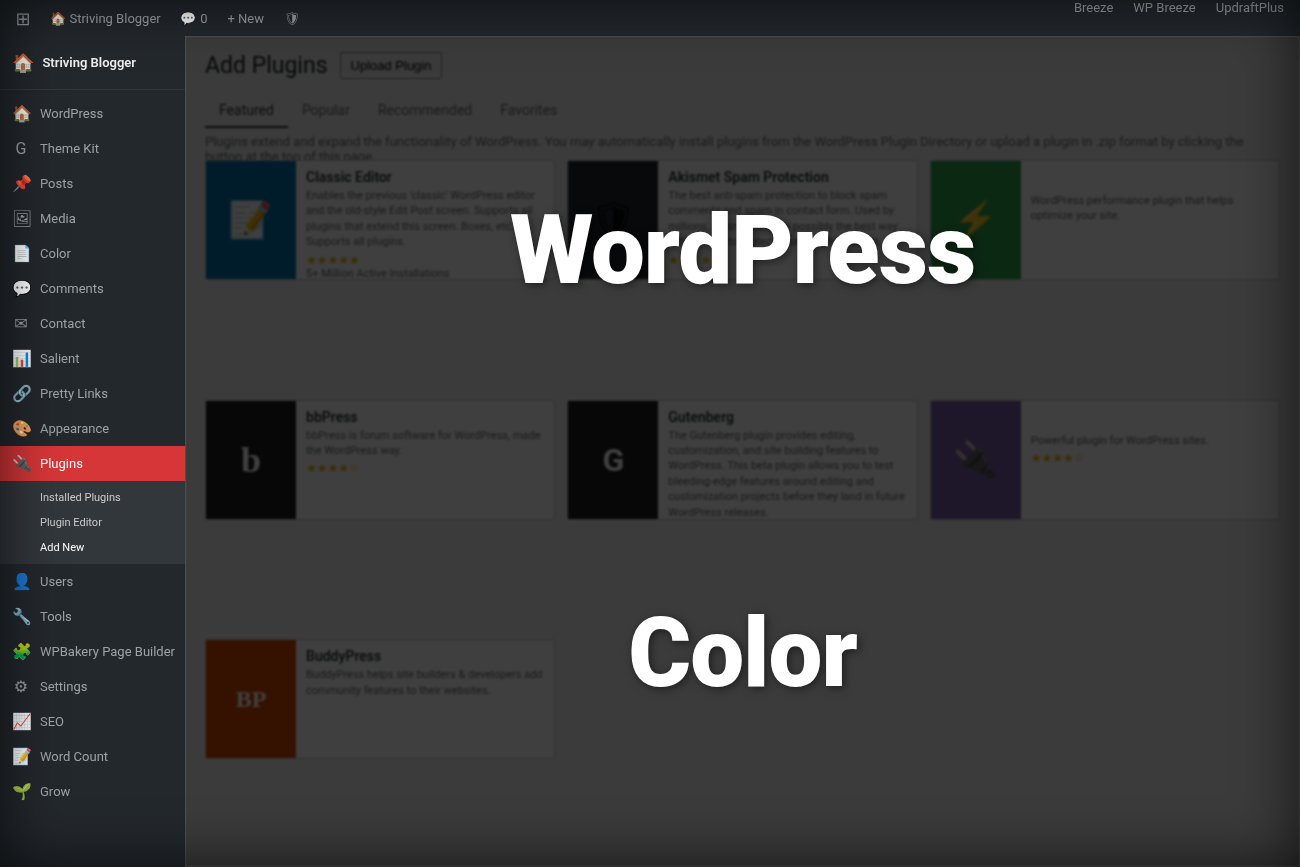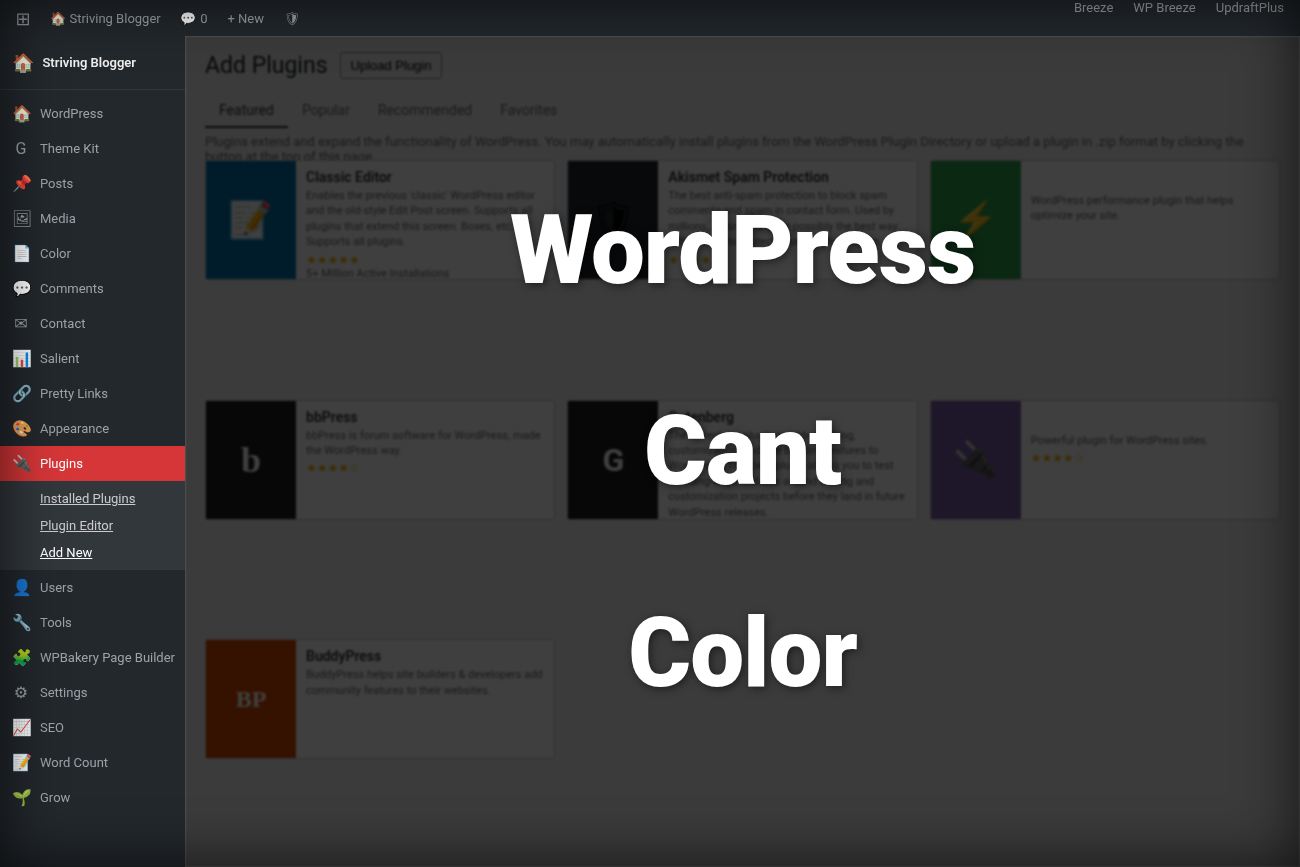--- a/index.html
+++ b/index.html
@@ -102,24 +102,23 @@
     .sidebar-menu-item.active .menu-icon { color: #fff; }
 
     
     .sidebar-submenu {
       list-style: none;
       background: #32373c;
       padding: 4px 0;
     }
     .sidebar-submenu-item {
       padding: 6px 12px 6px 40px;
-      font-size: 13px;
+      font-size: 11px;
       color: #ccc;
       cursor: pointer;
-      text-decoration: underline;
     }
     .sidebar-submenu-item.active-sub { color: #fff; }
 
     
     #main {
       position: absolute;
       top: 36px;
       left: 185px;
       right: 0;
       bottom: 0;
@@ -391,19 +390,19 @@
         </div>
       </div>
     </div>
   </div>
 </div>
 
 <div id="overlay">
   <div class="overlay-text">
     <span>WordPress</span><br>
     <br>
-    <span>Cant</span><br>
+    <br>
     <br>
     <span>Color</span>
   </div>
 </div>
 
 <div class="bezel-overlay"></div>
 
 </body></html>

